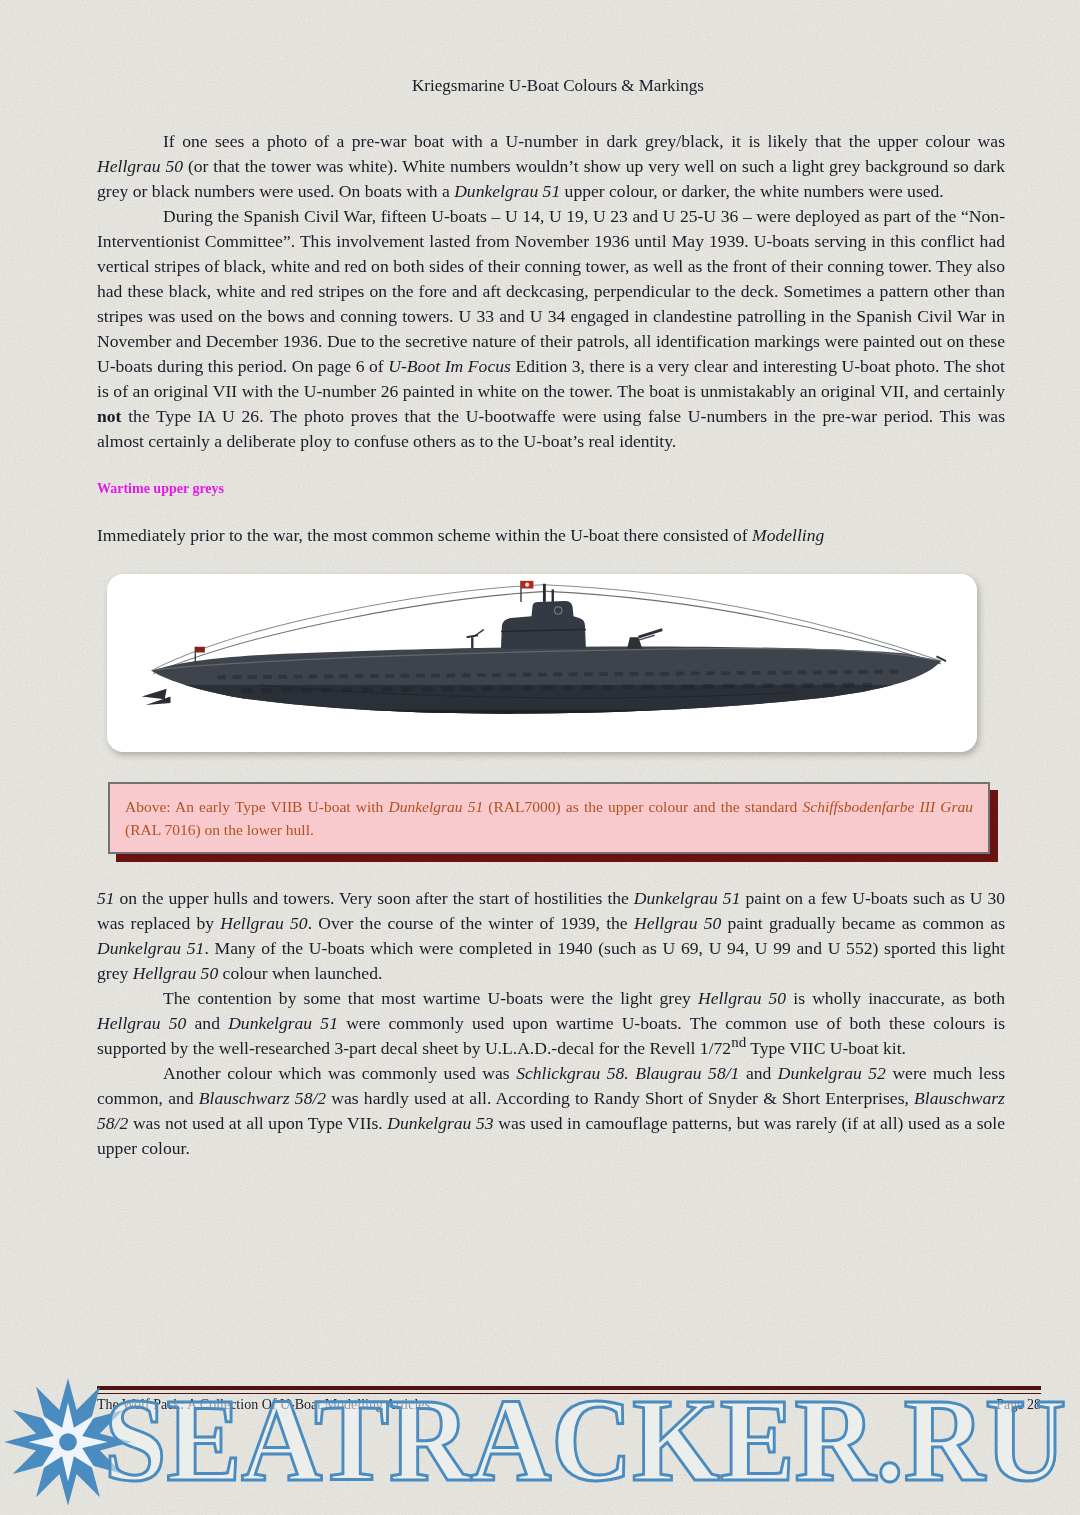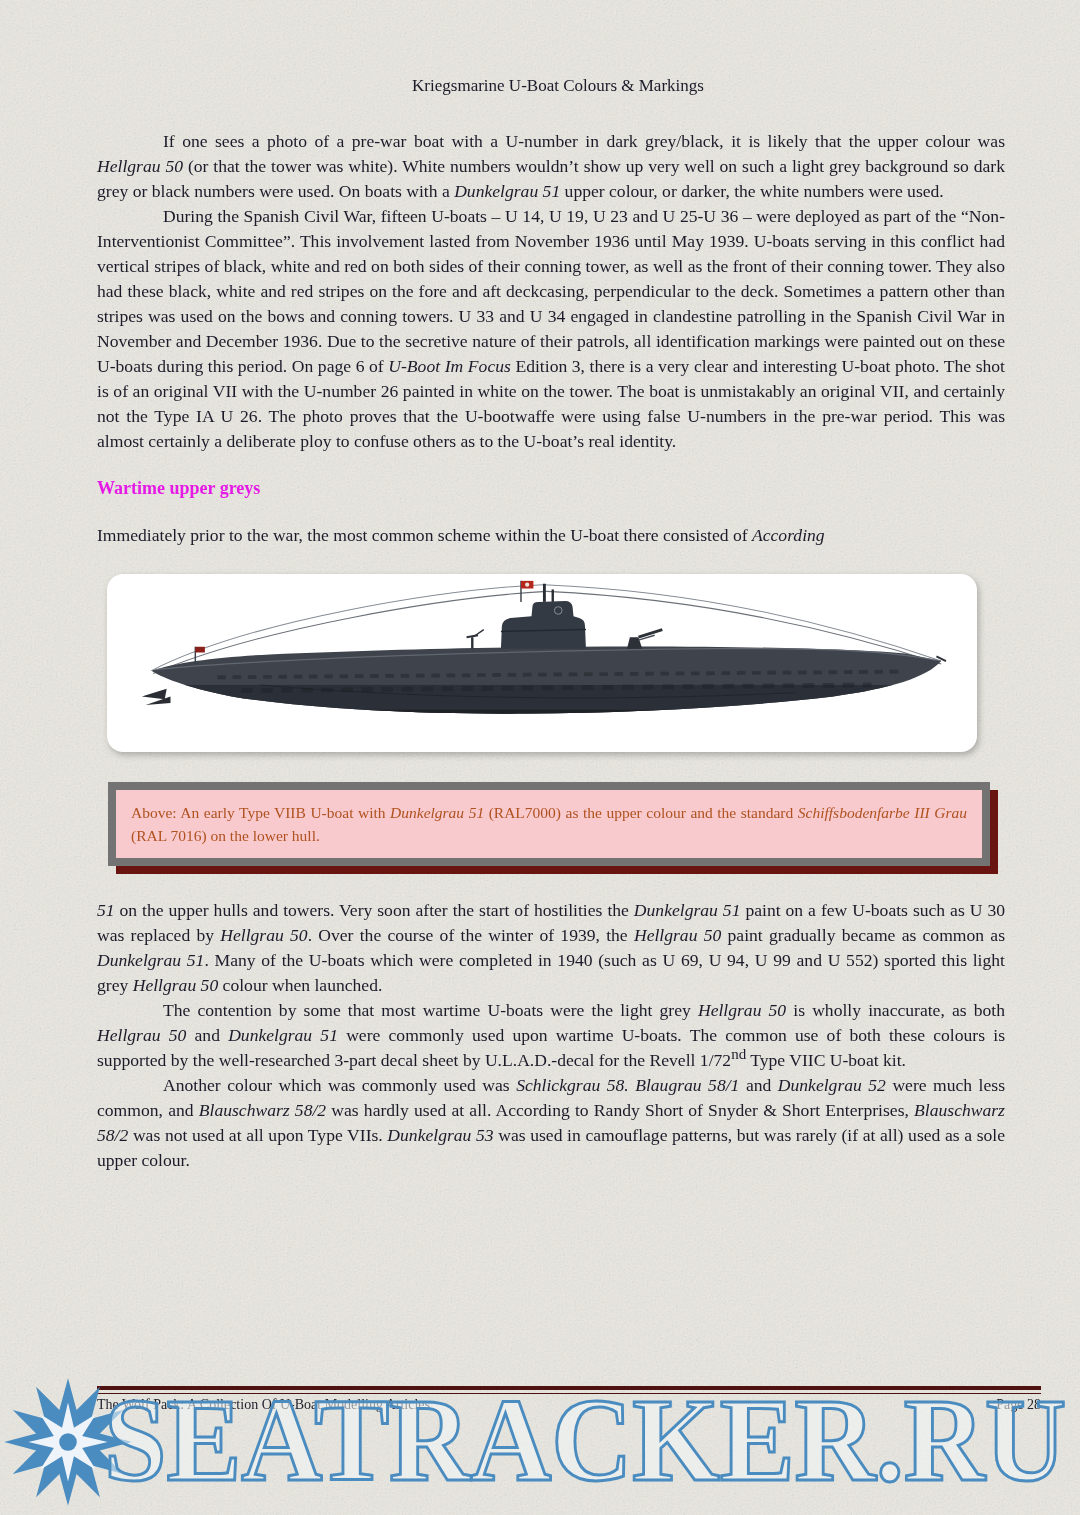--- a/index.html
+++ b/index.html
@@ -15,39 +15,39 @@
     text-align:center;font-size:17px;color:#1b1b2a;z-index:1;
   }
 
   .body-text{
     position:absolute;top:129px;left:97px;width:908px;z-index:1;
     font-size:17.6px;line-height:25px;text-align:justify;
   }
   .para{margin:0;}
   .indent{text-indent:66px;}
   .it{font-style:italic;}
-  .bd{font-weight:400;}
+  .bd{font-weight:700;}
   sup{font-size:15px;line-height:0;vertical-align:super;}
 
   .section-heading{
-    margin:22px 0 22px 0;font-size:18px;font-weight:700;
+    margin:22px 0 22px 0;font-size:14px;font-weight:700;
     color:#e61ae6;text-align:left;text-indent:0;
   }
 
   .boat-figure{
     margin:26px 0 0 10px;width:870px;height:178px;
     background:#ffffff;border-radius:16px;
     box-shadow:2px 3px 6px rgba(70,70,70,0.35);
     display:flex;align-items:center;justify-content:center;overflow:hidden;
   }
   .boat-figure svg{display:block;}
 
   .caption-box{
     box-sizing:border-box;margin:30px 0 0 11px;width:882px;
-    background:#f8c9cd;border:8px solid #737373;
+    background:#f8c9cd;border:2px solid #737373;
     box-shadow:8px 8px 0 #6a1412;
     padding:11px 15px;
   }
   .caption{
     margin:0;font-size:15.5px;line-height:23px;color:#b0521f;
     text-align:justify;
   }
 
   .p4{margin-top:32px;}
 
@@ -79,21 +79,21 @@
     <span>Kriegsmarine U-Boat Colours &amp; Markings</span>
   </header>
 
   <main class="body-text">
 
     <p class="para indent"><span>If one sees a photo of a pre-war boat with a U-number in dark grey/black, it is likely that the upper colour was </span><span class="it">Hellgrau 50</span><span> (or that the tower was white). White numbers wouldn’t show up very well on such a light grey background so dark grey or black numbers were used. On boats with a </span><span class="it">Dunkelgrau 51</span><span> upper colour, or darker, the white numbers were used.</span></p>
     <p class="para indent"><span>During the Spanish Civil War, fifteen U-boats – U 14, U 19, U 23 and U 25-U 36 – were deployed as part of the “Non-Interventionist Committee”. This involvement lasted from November 1936 until May 1939. U-boats serving in this conflict had vertical stripes of black, white and red on both sides of their conning tower, as well as the front of their conning tower. They also had these black, white and red stripes on the fore and aft deckcasing, perpendicular to the deck. Sometimes a pattern other than stripes was used on the bows and conning towers. U 33 and U 34 engaged in clandestine patrolling in the Spanish Civil War in November and December 1936. Due to the secretive nature of their patrols, all identification markings were painted out on these U-boats during this period. On page 6 of </span><span class="it">U-Boot Im Focus</span><span> Edition 3, there is a very clear and interesting U-boat photo. The shot is of an original VII with the U-number 26 painted in white on the tower. The boat is unmistakably an original VII, and certainly </span><span class="bd">not</span><span> the Type IA U 26. The photo proves that the U-bootwaffe were using false U-numbers in the pre-war period. This was almost certainly a deliberate ploy to confuse others as to the U-boat’s real identity.</span></p>
 
     <h2 class="section-heading">Wartime upper greys</h2>
 
-    <p class="para"><span>Immediately prior to the war, the most common scheme within the U-boat there consisted of </span><span class="it">According</span></p>
+    <p class="para"><span>Immediately prior to the war, the most common scheme within the U-boat there consisted of </span><span class="it">Modelling</span></p>
 
     <figure class="boat-figure">
       <svg width="850" height="170" viewBox="0 0 870 178" aria-hidden="true">
         <defs>
           <clipPath id="hullClip">
             <path d="M26,97 C55,88 95,83 150,80 C250,76 340,73 470,72 C610,70.5 760,74 815,79 L853,87 C838,104 800,116 740,124 C640,136 520,141 420,142 C300,143 180,136 110,124 C70,116 40,106 26,97 Z"></path>
           </clipPath>
         </defs>
 
         <g stroke="#868c95" stroke-width="1.1" fill="none">

